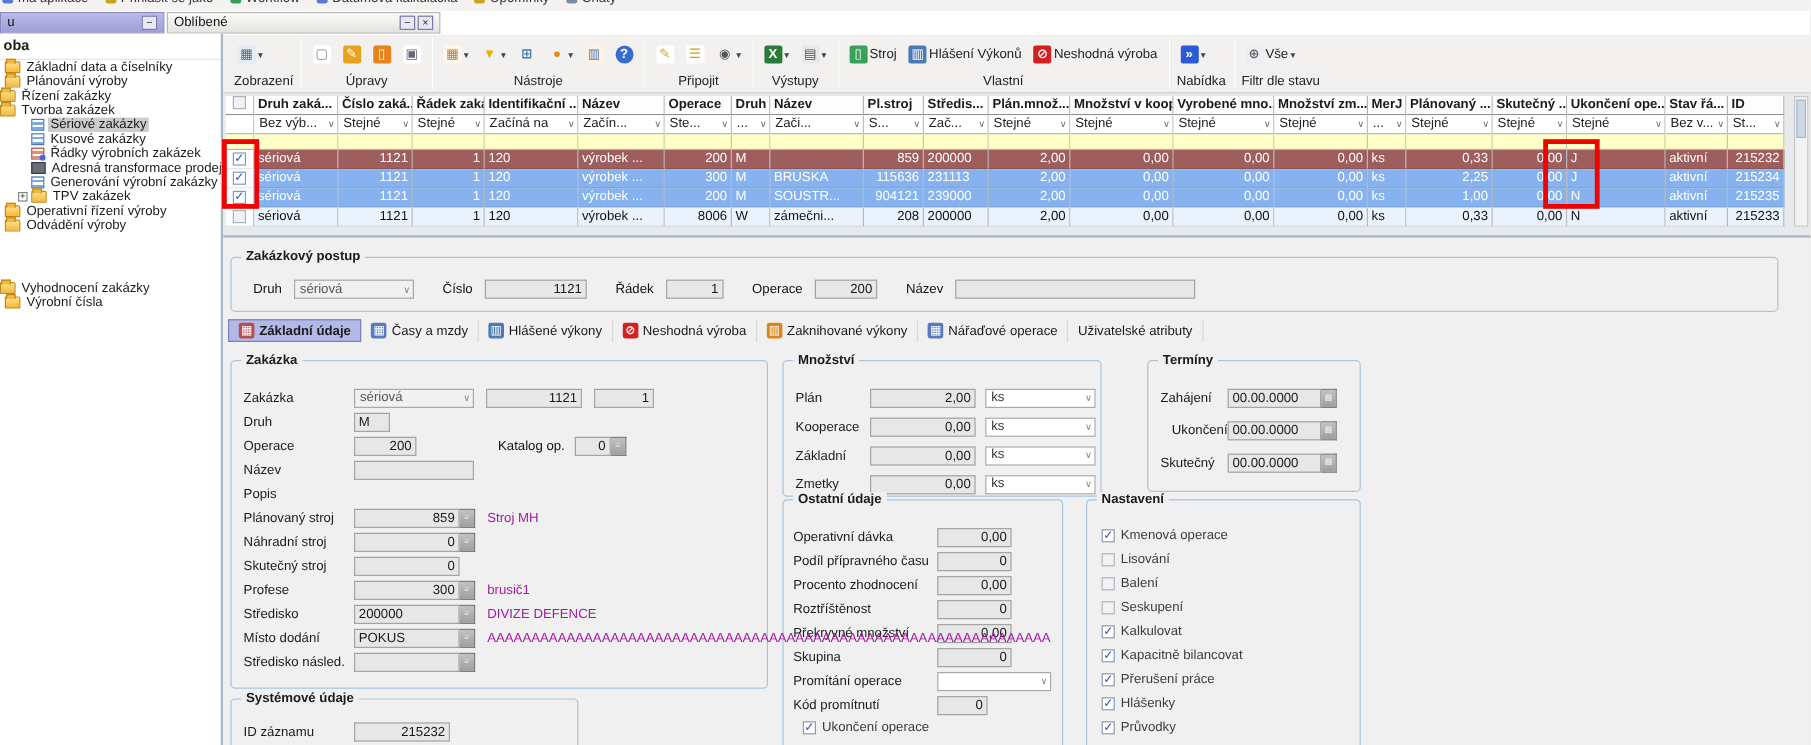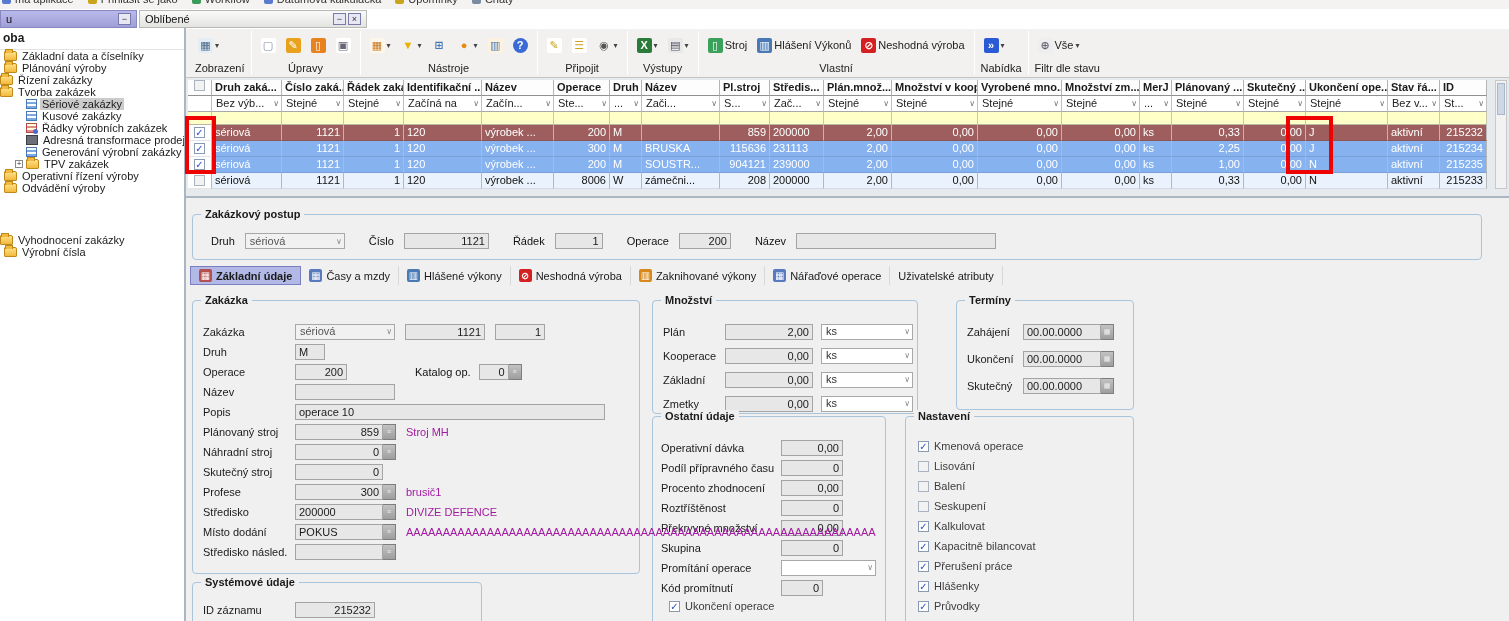--- a/index.html
+++ b/index.html
@@ -630,21 +630,20 @@
             <span class="inlbl" style="margin-left: 68px;">Katalog op.</span>
             <div class="inp r" style="width: 30px; margin-left: 8px;">0</div>
             <div class="spb">≡</div>
           </div>
           <div class="frow">
             <span class="flab" style="width: 92px;">Název</span>
             <div class="inp" style="width: 100px;"></div>
           </div>
           <div class="frow">
             <span class="flab" style="width: 92px;">Popis</span>
-            <div class="inp" style="width: 310px;">operace 10</div>
           </div>
           <div class="frow">
             <span class="flab" style="width: 92px;">Plánovaný stroj</span>
             <div class="inp r" style="width: 88px;">859</div>
             <div class="spb">≡</div>
             <span class="maglink" style="margin-left: 10px;">Stroj MH</span>
           </div>
           <div class="frow">
             <span class="flab" style="width: 92px;">Náhradní stroj</span>
             <div class="inp r" style="width: 88px;">0</div>
@@ -780,21 +779,21 @@
 
     <div class="gb" id="gb-terminy" style="left:770px;top:102px;width:178px;height:110px;">
       <span class="legend">Termíny</span>
       <div class="gbody" style="position:absolute;left:10px;top:22px;right:4px;">
           <div class="frow" style="margin-bottom: 10px;">
             <span class="flab" style="width: 56px;">Zahájení</span>
             <div class="inp" style="width: 78px;">00.00.0000</div>
             <div class="spb">▦</div>
           </div>
           <div class="frow" style="margin-bottom: 10px;">
-            <span class="flab" style="width: 56px;">Ukončení</span>
+            <span class="flab" style="width: 56px; text-align: right;">Ukončení</span>
             <div class="inp" style="width: 78px;">00.00.0000</div>
             <div class="spb">▦</div>
           </div>
           <div class="frow" style="margin-bottom: 10px;">
             <span class="flab" style="width: 56px;">Skutečný</span>
             <div class="inp" style="width: 78px;">00.00.0000</div>
             <div class="spb">▦</div>
           </div>
         </div>
     </div>

